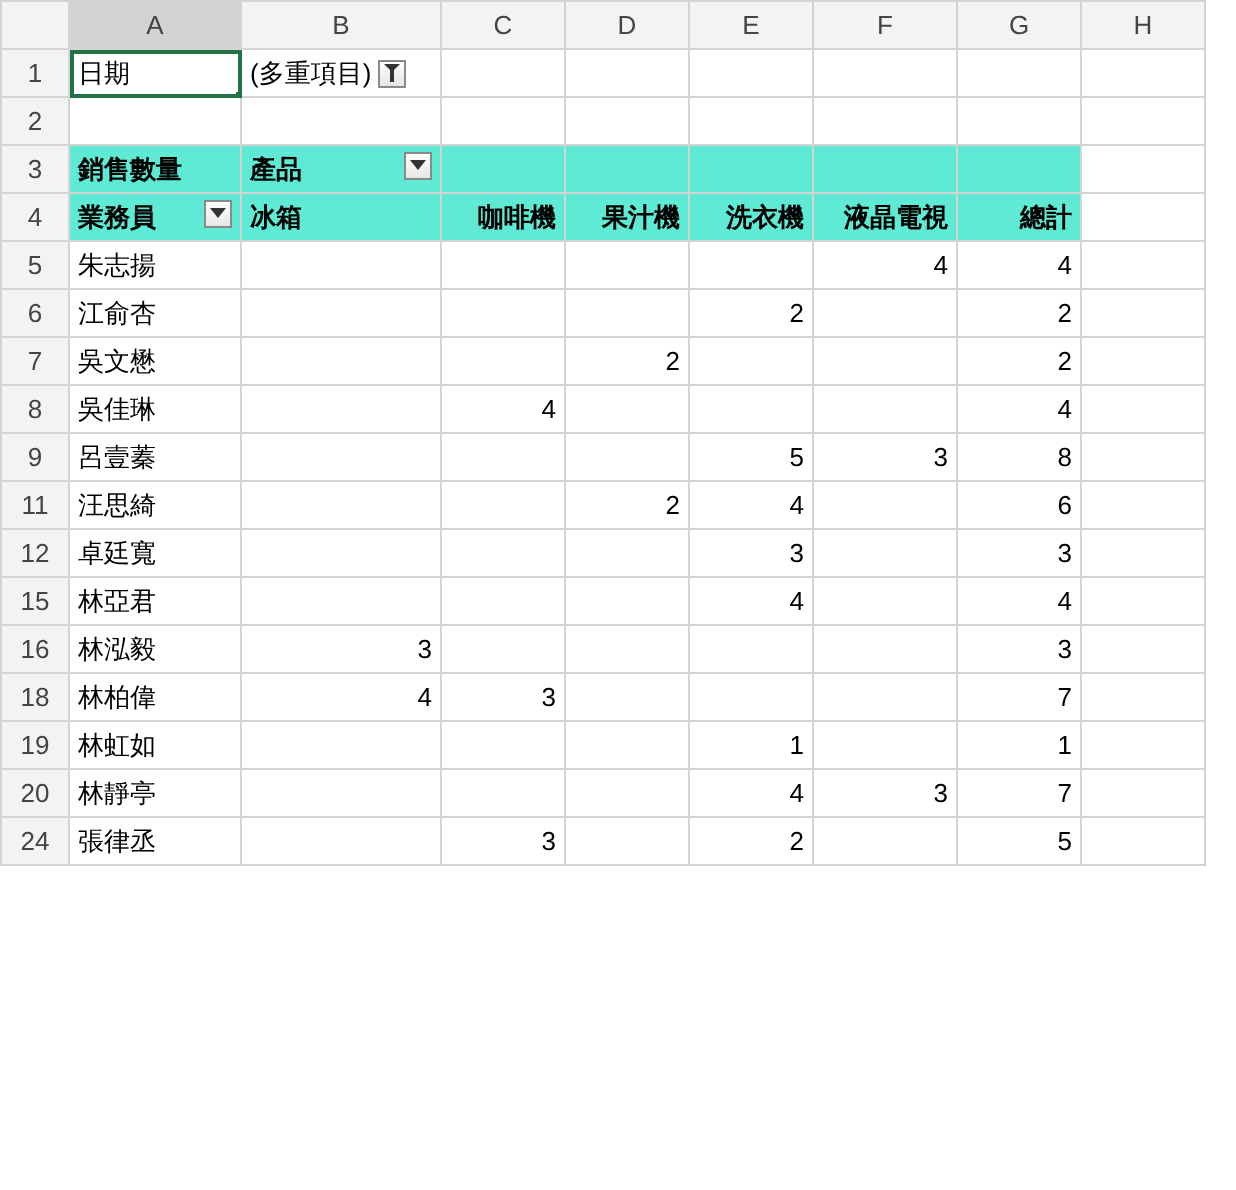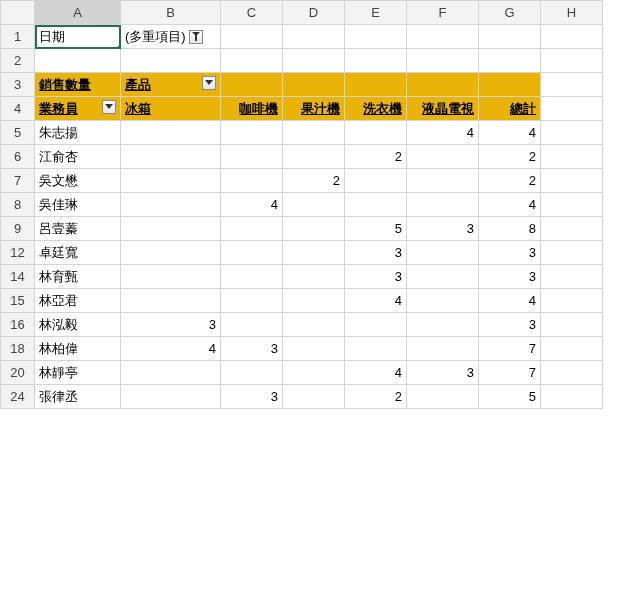--- a/index.html
+++ b/index.html
@@ -60,24 +60,23 @@
     margin-left: 34px;
   }
   .active-cell::after{
     content:"";
     position:absolute;
     right:-3px; bottom:-3px;
     width:5px; height:5px;
     background:#217346;
   }
   .pivot-hdr {
-    background: #eab308;
+    background: #5eead4;
     font-weight: bold;
     color:#000;
-    text-decoration:underline;
   }
   .left { text-align: left; }
   .right { text-align: right; }
   .filter-btn {
     display: inline-block;
     width: 14px;
     height: 14px;
     border: 1px solid #8a8a8a;
     background: linear-gradient(#fff,#e6e6e6);
     vertical-align: middle;
@@ -221,42 +220,42 @@
         <td class="data left">呂壹蓁</td>
         <td class="data right"></td>
         <td class="data right"></td>
         <td class="data right"></td>
         <td class="data right">5</td>
         <td class="data right">3</td>
         <td class="data right">8</td>
         <td class="data"></td>
       </tr>
       <tr>
+        <th class="row-hdr">11</th>
+        <td class="data left">汪思綺</td>
+        <td class="data right"></td>
+        <td class="data right"></td>
+        <td class="data right">2</td>
+        <td class="data right">4</td>
+        <td class="data right"></td>
+        <td class="data right">6</td>
+        <td class="data"></td>
+      </tr>
+      <tr>
         <th class="row-hdr">12</th>
         <td class="data left">卓廷寬</td>
         <td class="data right"></td>
         <td class="data right"></td>
         <td class="data right"></td>
         <td class="data right">3</td>
         <td class="data right"></td>
         <td class="data right">3</td>
         <td class="data"></td>
       </tr>
       <tr>
-        <th class="row-hdr">14</th>
-        <td class="data left">林育甄</td>
-        <td class="data right"></td>
-        <td class="data right"></td>
-        <td class="data right"></td>
-        <td class="data right">3</td>
-        <td class="data right"></td>
-        <td class="data right">3</td>
-        <td class="data"></td>
-      </tr>
-      <tr>
         <th class="row-hdr">15</th>
         <td class="data left">林亞君</td>
         <td class="data right"></td>
         <td class="data right"></td>
         <td class="data right"></td>
         <td class="data right">4</td>
         <td class="data right"></td>
         <td class="data right">4</td>
         <td class="data"></td>
       </tr>
@@ -273,20 +272,31 @@
       </tr>
       <tr>
         <th class="row-hdr">18</th>
         <td class="data left">林柏偉</td>
         <td class="data right">4</td>
         <td class="data right">3</td>
         <td class="data right"></td>
         <td class="data right"></td>
         <td class="data right"></td>
         <td class="data right">7</td>
+        <td class="data"></td>
+      </tr>
+      <tr>
+        <th class="row-hdr">19</th>
+        <td class="data left">林虹如</td>
+        <td class="data right"></td>
+        <td class="data right"></td>
+        <td class="data right"></td>
+        <td class="data right">1</td>
+        <td class="data right"></td>
+        <td class="data right">1</td>
         <td class="data"></td>
       </tr>
       <tr>
         <th class="row-hdr">20</th>
         <td class="data left">林靜亭</td>
         <td class="data right"></td>
         <td class="data right"></td>
         <td class="data right"></td>
         <td class="data right">4</td>
         <td class="data right">3</td>

